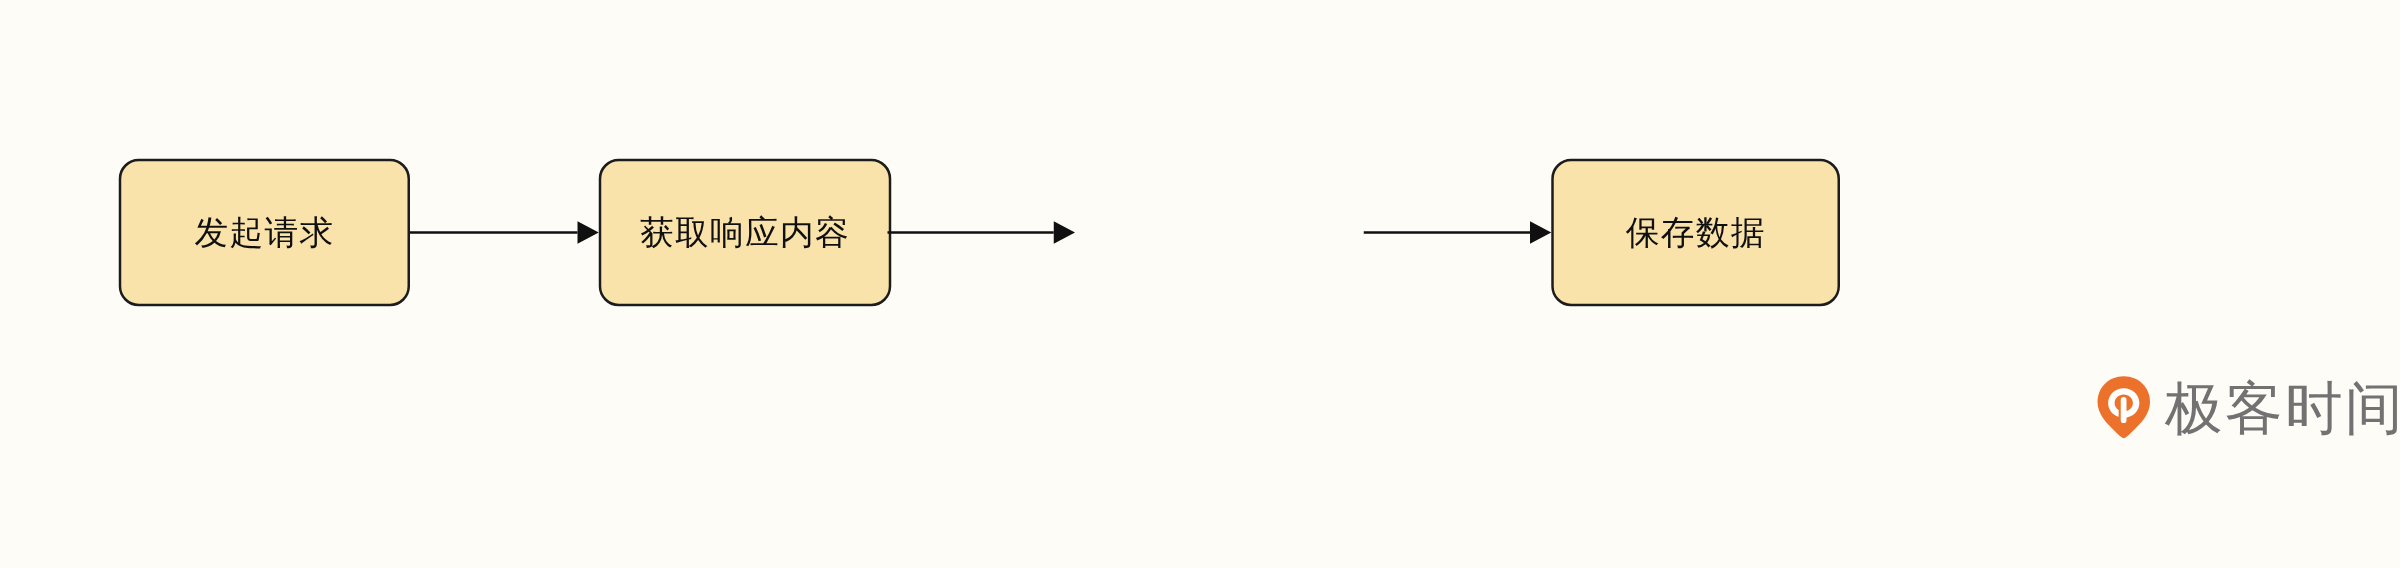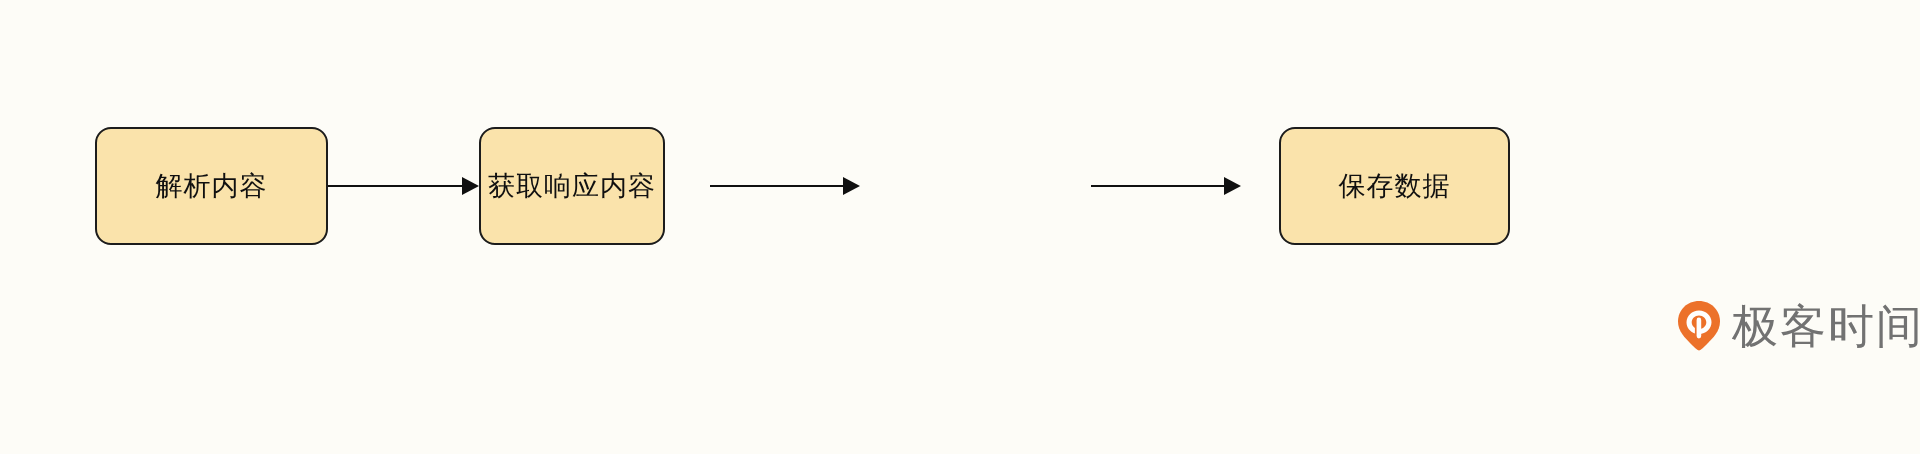--- a/index.html
+++ b/index.html
@@ -47,23 +47,23 @@
     font-size: 27px;
     line-height: 1;
     color: #101010;
     letter-spacing: 1px;
     white-space: nowrap;
     font-weight: 400;
   }
 
   
   .node-0 { left: 95px;   width: 233px; }
-  .node-1 { left: 479px;  width: 186px; }
+  .node-1 { left: 479px;  width: 234px; }
   .node-2 { left: 860px;  width: 231px; }
-  .node-3 { left: 1279px; width: 231px; }
+  .node-3 { left: 1241px; width: 231px; }
 
   
   .connector {
     position: absolute;
     top: 50px;
     height: 18px;
   }
   .connector .line {
     position: absolute;
     left: 0;
@@ -113,21 +113,21 @@
   }
 </style>
 </head>
 <body>
 
 <div id="canvas">
 
   <div class="flow-row">
 
     <div class="node node-0">
-      <span class="node-label">解析内容</span>
+      <span class="node-label">发起请求</span>
     </div>
 
     <div class="connector conn-0">
       <div class="line"></div>
       <div class="head"></div>
     </div>
 
     <div class="node node-1">
       <span class="node-label">获取响应内容</span>
     </div>

